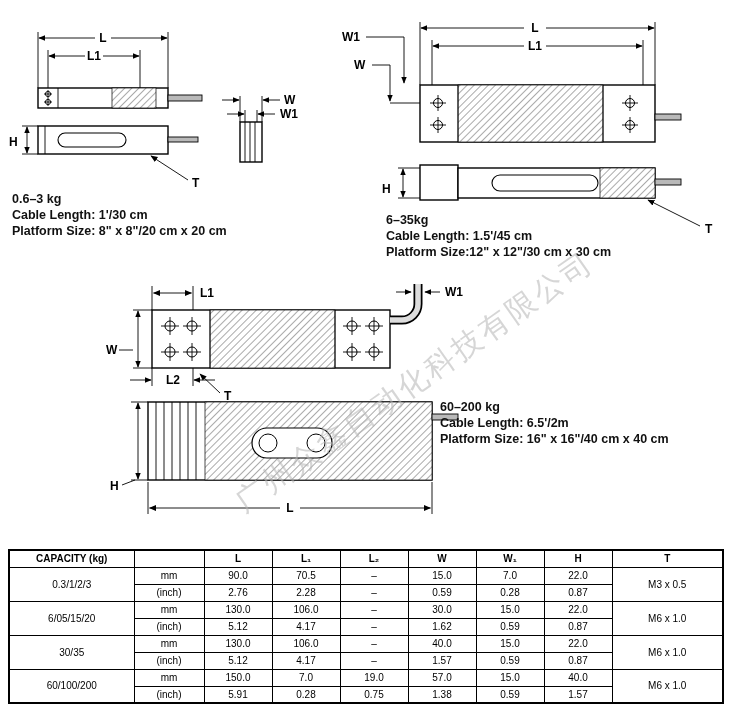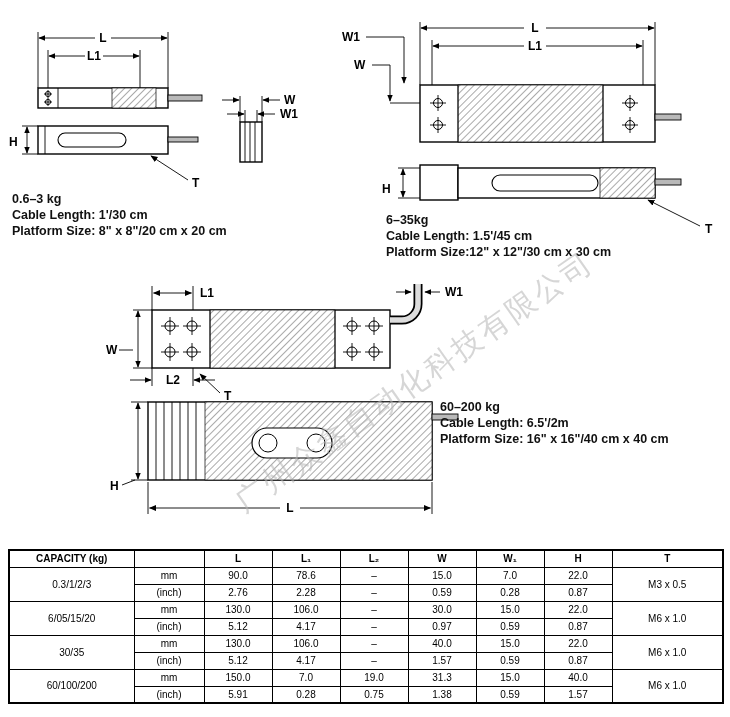--- a/index.html
+++ b/index.html
@@ -241,21 +241,21 @@
       <th>W₁</th>
       <th>H</th>
       <th>T</th>
     </tr>
   </thead>
   <tbody>
     <tr>
       <td rowspan="2">0.3/1/2/3</td>
       <td>mm</td>
       <td>90.0</td>
-      <td>78.6</td>
+      <td>70.5</td>
       <td>–</td>
       <td>15.0</td>
       <td>7.0</td>
       <td>22.0</td>
       <td rowspan="2">M3 x 0.5</td>
     </tr>
     <tr>
       <td>(inch)</td>
       <td>2.76</td>
       <td>2.28</td>
@@ -274,21 +274,21 @@
       <td>30.0</td>
       <td>15.0</td>
       <td>22.0</td>
       <td rowspan="2">M6 x 1.0</td>
     </tr>
     <tr>
       <td>(inch)</td>
       <td>5.12</td>
       <td>4.17</td>
       <td>–</td>
-      <td>0.97</td>
+      <td>1.62</td>
       <td>0.59</td>
       <td>0.87</td>
     </tr>
 
     <tr>
       <td rowspan="2">30/35</td>
       <td>mm</td>
       <td>130.0</td>
       <td>106.0</td>
       <td>–</td>
@@ -306,21 +306,21 @@
       <td>0.59</td>
       <td>0.87</td>
     </tr>
 
     <tr>
       <td rowspan="2">60/100/200</td>
       <td>mm</td>
       <td>150.0</td>
       <td>7.0</td>
       <td>19.0</td>
-      <td>31.3</td>
+      <td>57.0</td>
       <td>15.0</td>
       <td>40.0</td>
       <td rowspan="2">M6 x 1.0</td>
     </tr>
     <tr>
       <td>(inch)</td>
       <td>5.91</td>
       <td>0.28</td>
       <td>0.75</td>
       <td>1.38</td>

